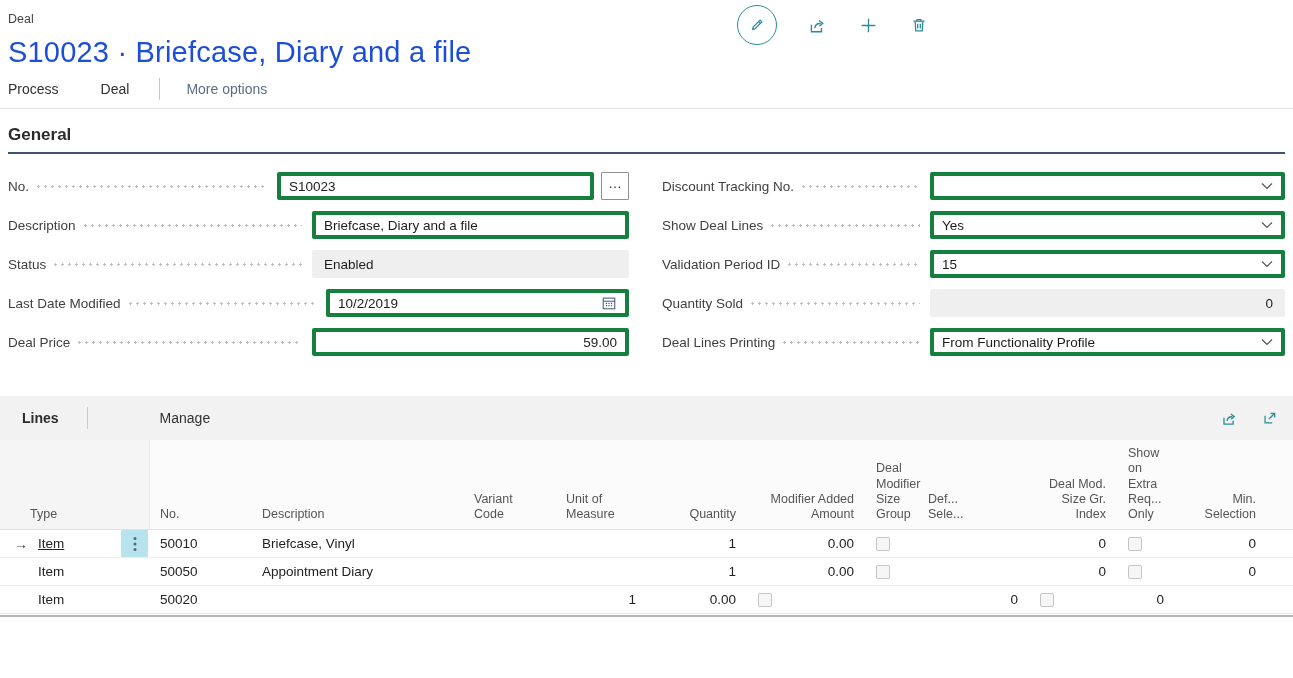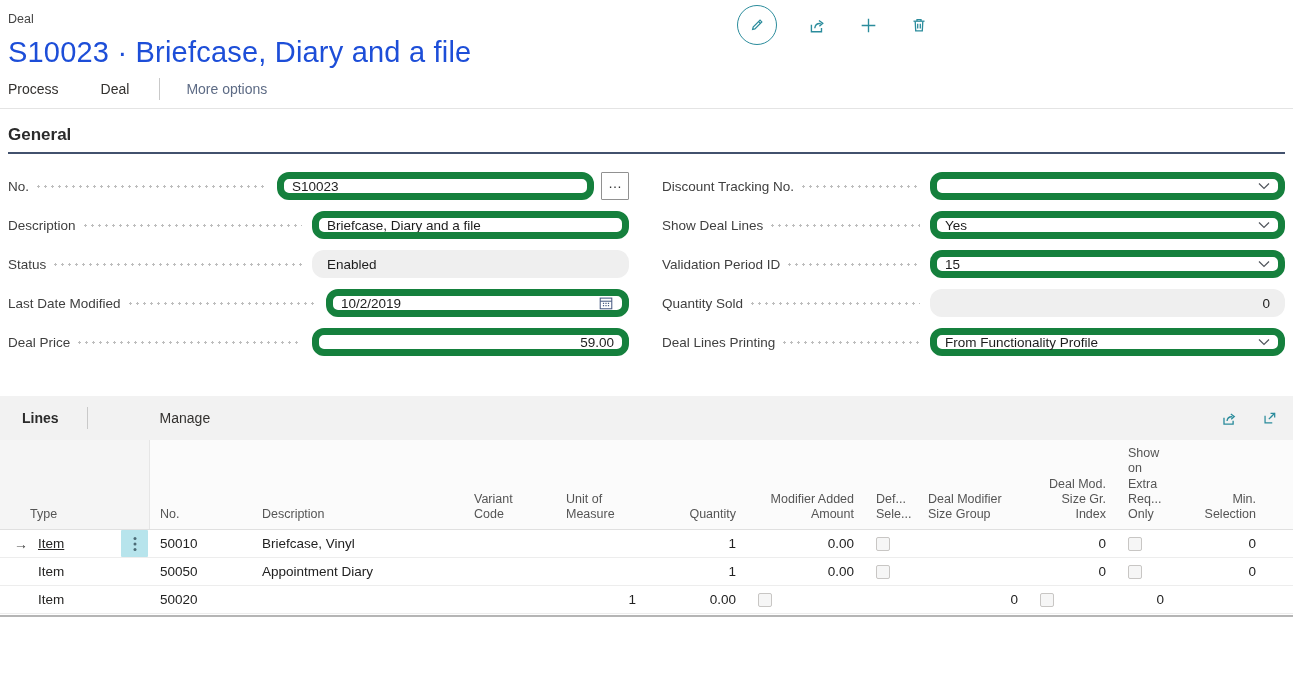--- a/index.html
+++ b/index.html
@@ -28,21 +28,21 @@
   .fields { display:flex; margin-top:18px; }
   .fcol { display:flex; flex-direction:column; gap:11px; }
   .fcol.left  { width:625px; }
   .fcol.right { width:627px; margin-left:33px; }
   .frow { display:flex; align-items:center; height:28px; }
   .flabel { font-size:13.5px; color:#404040; white-space:nowrap; }
   .leader { flex:1; height:3px; margin:0 10px 0 8px; align-self:center;
             background-image:radial-gradient(circle at 1.5px 1.5px, #bdbdbd 1.2px, transparent 1.4px);
             background-size:7px 3px; background-repeat:repeat-x; background-position:left center; }
   .cwrap { display:flex; align-items:center; gap:7px; flex:none; }
-  .ctl { position:relative; height:28px; border:7px solid #15803d; background:#fff; border-radius:12px;
+  .ctl { position:relative; height:28px; border:4px solid #15803d; background:#fff; border-radius:2px;
          font-size:13.5px; color:#1c1c1c; display:flex; align-items:center; padding:0 8px; }
   input.ctl { outline:none; font-family:"Liberation Sans", sans-serif; }
   .ctl.num { text-align:right; justify-content:flex-end; }
   input.ctl.num { text-align:right; }
   .ctl.dis { background:#efefef; border-color:transparent; }
   .ctl.dis.num .val { margin-left:auto; }
   .ctl .val { white-space:nowrap; overflow:hidden; }
   .ctl .tail-ico { margin-left:auto; display:flex; align-items:center; }
   .assist { width:28px; height:28px; border:1px solid #919191; border-radius:1px; background:#fff;
             font-size:14px; color:#333; display:flex; align-items:center; justify-content:center;
@@ -273,24 +273,24 @@
     <div class="grid-head" id="grid-head">
         <div class="hcell c0">Type</div>
         <div class="hcell c1">No.</div>
         <div class="hcell c2">Description</div>
         <div class="hcell c3">Variant Code</div>
         <div class="hcell c4">Unit of
 Measure</div>
         <div class="hcell c5 r">Quantity</div>
         <div class="hcell c6 r">Modifier Added
 Amount</div>
+        <div class="hcell c8">Deal Modifier
+Size Group</div>
         <div class="hcell c7">Def...
 Sele...</div>
-        <div class="hcell c8">Deal Modifier
-Size Group</div>
         <div class="hcell c9 r">Deal Mod.
 Size Gr.
 Index</div>
         <div class="hcell c10">Show
 on
 Extra
 Req...
 Only</div>
         <div class="hcell c11 r">Min.
 Selection</div>

